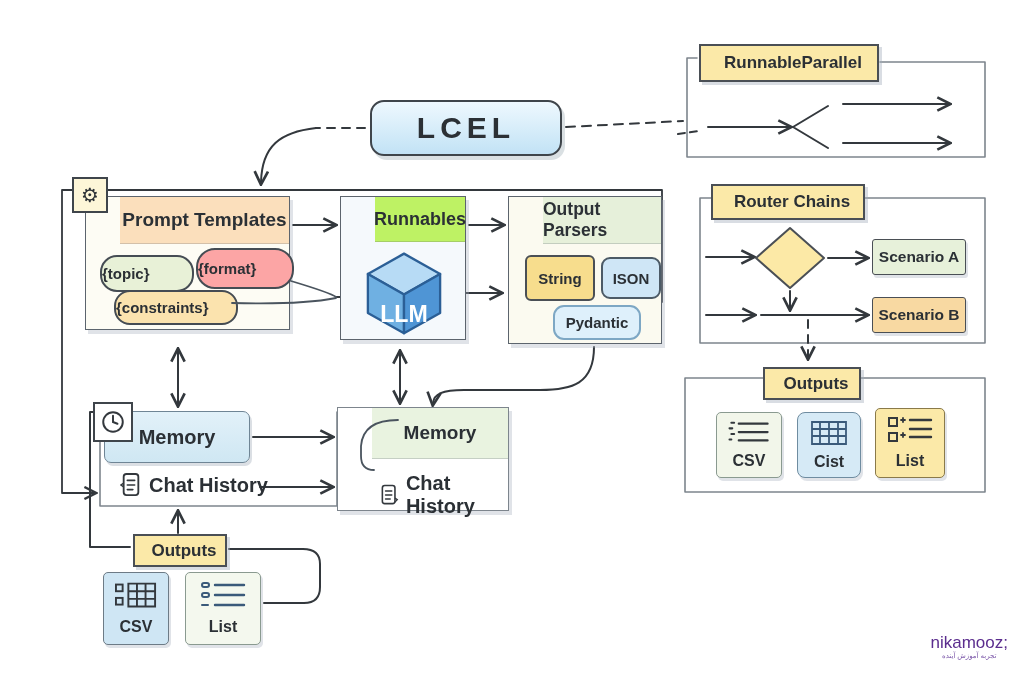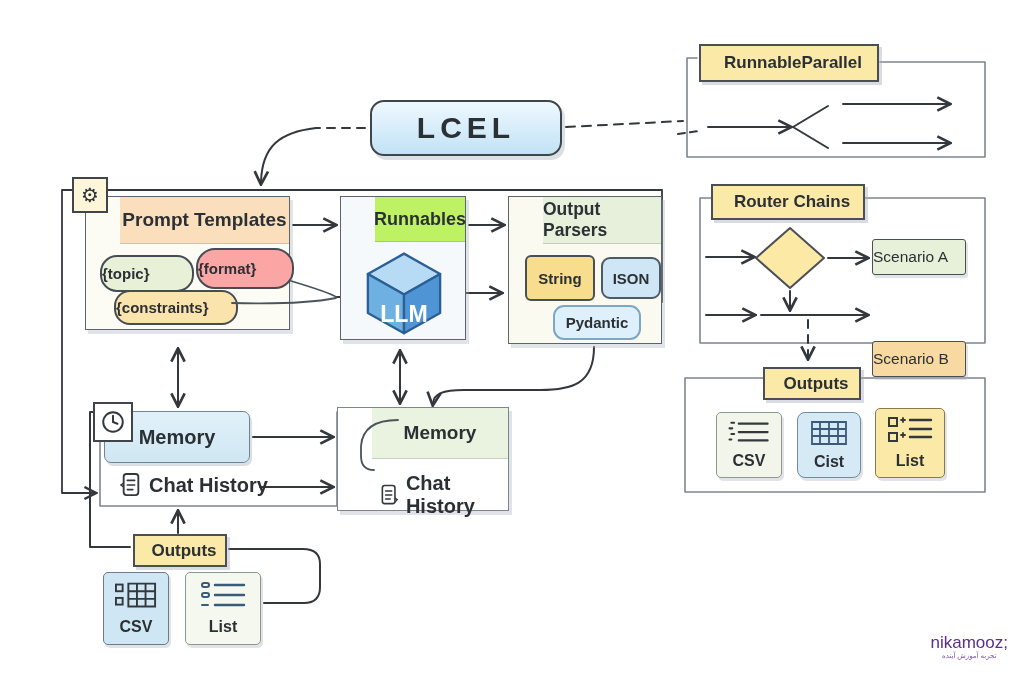--- a/index.html
+++ b/index.html
@@ -23,22 +23,22 @@
     font-size:17px;font-weight:600;box-shadow:3px 3px 0 rgba(160,170,185,.4);z-index:4;padding-left:8px;
   }
   .panel{border:1.6px solid #5c646d;background:#fdfcf4;box-shadow:3px 4px 0 rgba(165,175,188,.35);padding-left:34px;}
   .panel .hdr{display:flex;align-items:center;justify-content:center;font-size:19px;font-weight:600;border-bottom:1px solid rgba(90,100,110,.25);}
   .pill{position:absolute;border:2px solid #454c53;display:flex;align-items:center;justify-content:flex-start;font-size:15px;font-weight:600;}
   .chip{position:absolute;border:2px solid #4c5a66;display:flex;align-items:center;justify-content:center;font-size:15px;font-weight:600;}
   .badge{border:2px solid #3f454b;display:flex;align-items:center;justify-content:center;z-index:5;}
   .card{display:flex;flex-direction:column;align-items:center;justify-content:space-evenly;
     border:1.6px solid #6d7b86;border-radius:5px;font-size:16px;font-weight:600;
     box-shadow:2px 3px 0 rgba(165,175,188,.35);}
-  .scen{display:flex;align-items:center;justify-content:flex-start;border:1.8px solid #4a4f55;
-    font-size:15.5px;font-weight:400;border-radius:3px;box-shadow:2px 3px 0 rgba(165,175,188,.35);}
+  .scen{display:flex;align-items:center;justify-content:center;border:1.8px solid #4a4f55;
+    font-size:15.5px;font-weight:700;border-radius:3px;box-shadow:2px 3px 0 rgba(165,175,188,.35);}
   .chatrow{display:flex;align-items:center;gap:7px;font-size:20px;font-weight:600;}
   .memL{
     left:104px;top:411px;width:146px;height:52px;background:linear-gradient(180deg,#e2f1f9,#cfe7f3);
     border:1.8px solid #6f8595;border-radius:7px;display:flex;align-items:center;justify-content:center;
     font-size:20px;font-weight:600;box-shadow:2px 3px 0 rgba(165,175,188,.4);
   }
   .logo{right:16px;bottom:24px;text-align:center;line-height:1.05;}
   .logo .nm{font-size:17px;font-weight:normal;color:#5b2d8e;}
   .logo .tg{font-size:7px;color:#7a55a8;letter-spacing:1px;}
 </style>
@@ -198,21 +198,21 @@
     </svg>
     <span>List</span>
   </div>
 
   <div class="abs label-yellow" style="left:711px;top:184px;width:154px;height:36px;">
     <span>Router Chains</span>
   </div>
   <div class="abs scen" style="left:872px;top:239px;width:94px;height:36px;background:#e7f1da;">
     <span>Scenario A</span>
   </div>
-  <div class="abs scen" style="left:872px;top:297px;width:94px;height:36px;background:#f8d9a2;margin-top:44px;">
+  <div class="abs scen" style="left:872px;top:297px;width:94px;height:36px;background:#f8d9a2;">
     <span>Scenario B</span>
   </div>
 
   <div class="abs label-yellow" style="left:763px;top:367px;width:98px;height:33px;">
     <span>Outputs</span>
   </div>
   <div class="abs card" style="left:716px;top:412px;width:66px;height:66px;background:#f2f6ea;border-color:#8a9a90;">
     <svg width="44" height="26" viewBox="0 0 46 28">
       <path d="M4,3 L7,3 M2,9 L5,9 M4,15 L7,15 M2,21 L4,21" stroke="#33383d" stroke-width="2.2" stroke-linecap="round"></path>
       <path d="M12,4 L43,4 M12,13 L43,13 M12,22 L43,22" stroke="#33383d" stroke-width="2.4" stroke-linecap="round"></path>

